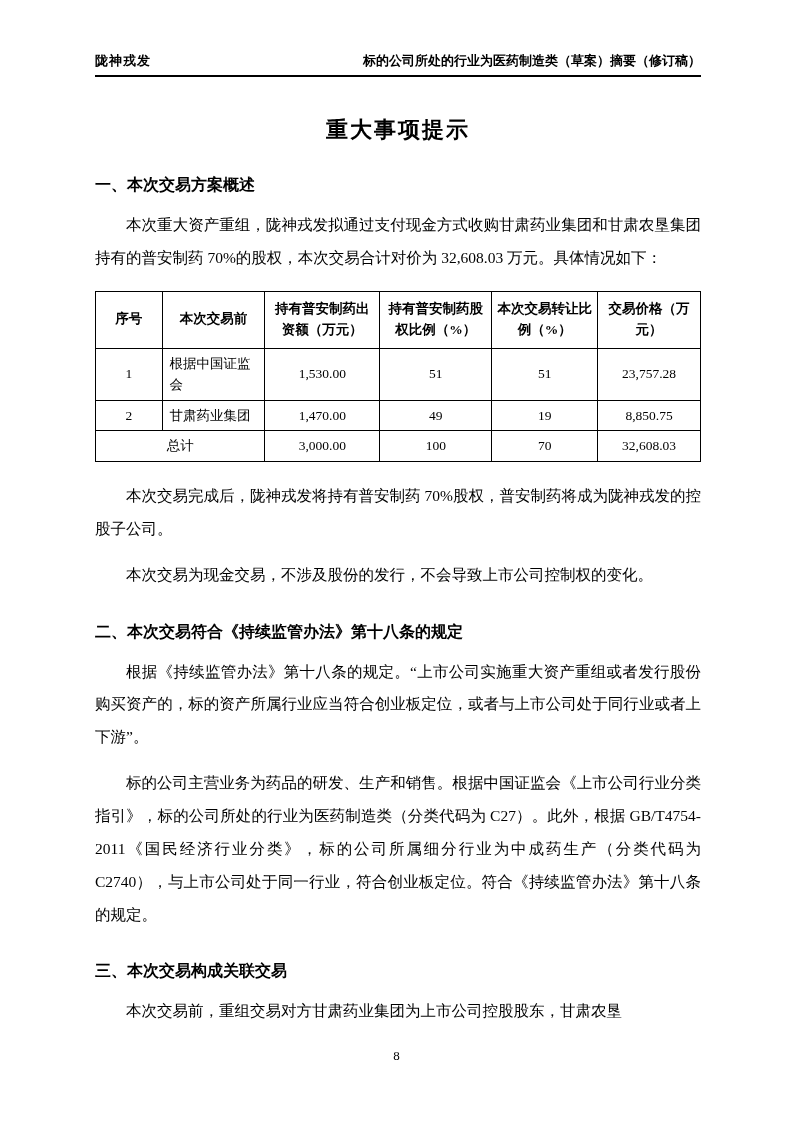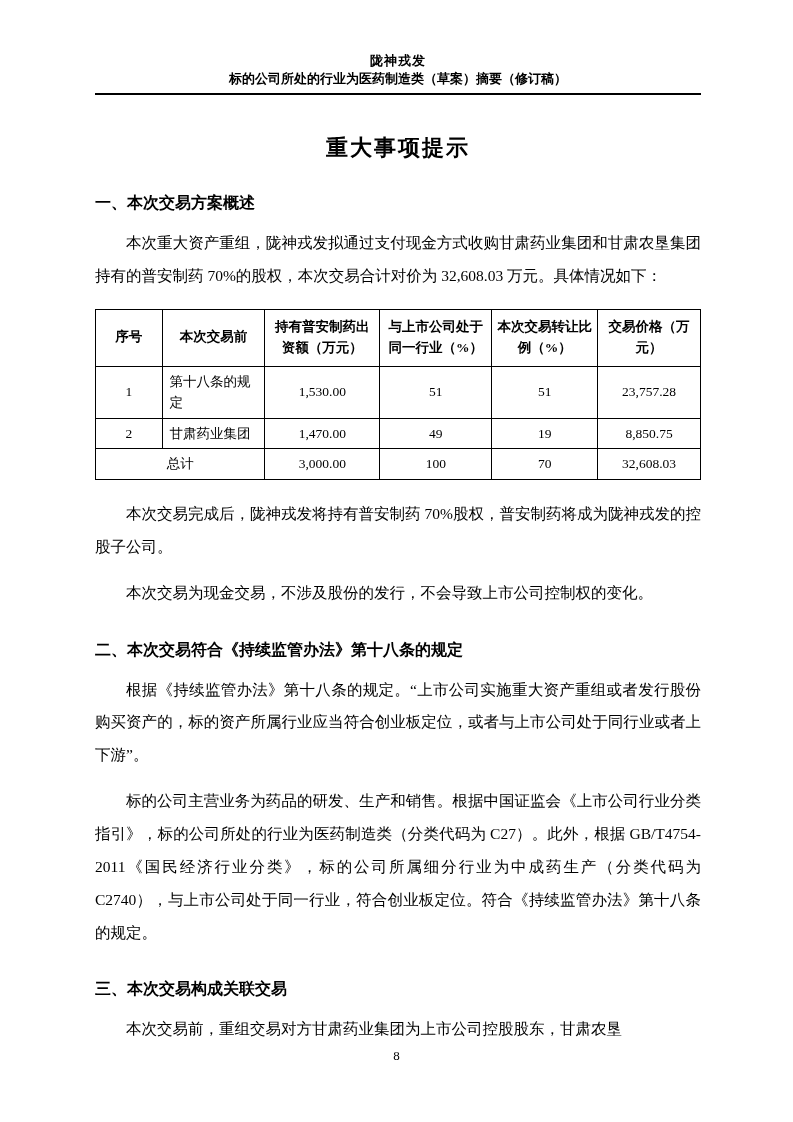--- a/index.html
+++ b/index.html
@@ -16,21 +16,20 @@
     padding: 52px 92px 0 95px;
   }
   .doc-header {
     display: flex;
     justify-content: space-between;
     align-items: center;
     font-size: 13px;
     font-weight: bold;
     border-bottom: 2px solid #000;
     padding-bottom: 5px;
-    flex-direction: column;
   }
   .doc-header .hdr-left { letter-spacing: 1px; }
   .doc-title {
     margin-top: 38px;
     text-align: center;
     font-family: "Liberation Sans", "DejaVu Sans", sans-serif;
     font-size: 22px;
     font-weight: bold;
     letter-spacing: 2px;
   }
@@ -110,29 +109,29 @@
       <col style="width:19%">
       <col style="width:18.5%">
       <col style="width:17.5%">
       <col style="width:17%">
     </colgroup>
     <thead>
       <tr>
         <th>序号</th>
         <th>本次交易前</th>
         <th>持有普安制药出资额（万元）</th>
-        <th>与上市公司处于同一行业（%）</th>
+        <th>持有普安制药股权比例（%）</th>
         <th>本次交易转让比例（%）</th>
         <th>交易价格（万元）</th>
       </tr>
     </thead>
     <tbody>
       <tr>
         <td>1</td>
-        <td class="party-cell">第十八条的规定</td>
+        <td class="party-cell">根据中国证监会</td>
         <td>1,530.00</td>
         <td>51</td>
         <td>51</td>
         <td>23,757.28</td>
       </tr>
       <tr>
         <td>2</td>
         <td class="party-cell">甘肃药业集团</td>
         <td>1,470.00</td>
         <td>49</td>

